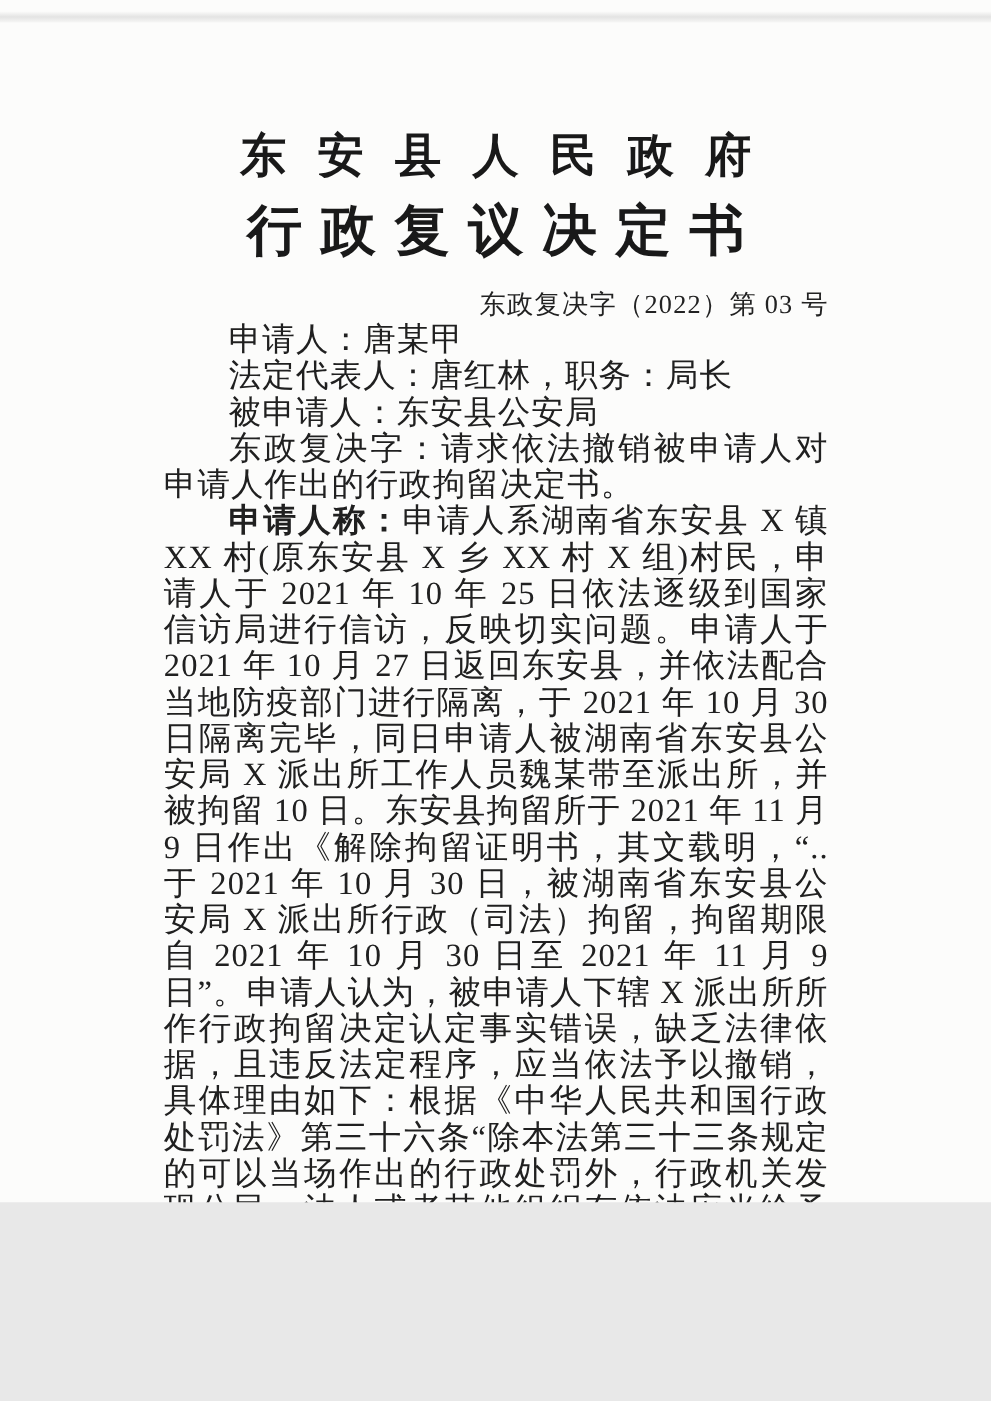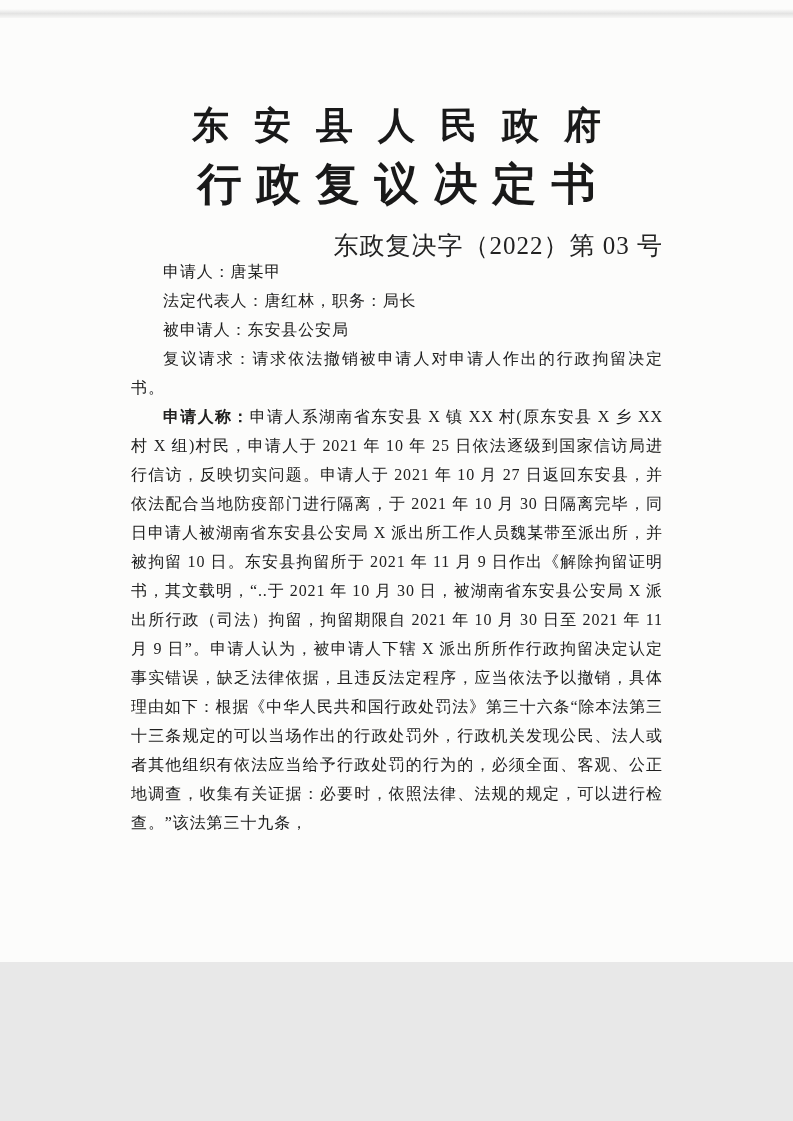--- a/index.html
+++ b/index.html
@@ -57,30 +57,30 @@
   .title-sub .spaced {
     letter-spacing: 15px;
     margin-right: -15px;
   }
   .doc-number {
     position: absolute;
     top: 229px;
     left: 131px;
     width: 532px;
     text-align: right;
-    font-size: 25px;
+    font-size: 21px;
     letter-spacing: 1px;
     color: #222;
   }
   .body-text {
     position: absolute;
     top: 257px;
     left: 131px;
     width: 532px;
-    font-size: 16px;
+    font-size: 26px;
     line-height: 29px;
     letter-spacing: 0.9px;
     text-align: justify;
     color: #202020;
   }
   .body-text p {
     margin: 0;
     text-indent: 2em;
   }
   .lead-bold {
@@ -106,19 +106,19 @@
   <h1 class="title-main"><span class="spaced">东安县人民政府</span></h1>
 
   <h2 class="title-sub"><span class="spaced">行政复议决定书</span></h2>
 
   <div class="doc-number">东政复决字（2022）第 03 号</div>
 
   <div class="body-text">
     <p>申请人：唐某甲</p>
     <p>法定代表人：唐红林，职务：局长</p>
     <p>被申请人：东安县公安局</p>
-    <p>复议请求：请求依法撤销被申请人对申请人作出的行政拘留决定书。</p>
+    <p>东政复决字：请求依法撤销被申请人对申请人作出的行政拘留决定书。</p>
     <p><span class="lead-bold">申请人称：</span><span>申请人系湖南省东安县 X 镇 XX 村(原东安县 X 乡 XX 村 X 组)村民，申请人于 2021 年 10 年 25 日依法逐级到国家信访局进行信访，反映切实问题。申请人于 2021 年 10 月 27 日返回东安县，并依法配合当地防疫部门进行隔离，于 2021 年 10 月 30 日隔离完毕，同日申请人被湖南省东安县公安局 X 派出所工作人员魏某带至派出所，并被拘留 10 日。东安县拘留所于 2021 年 11 月 9 日作出《解除拘留证明书，其文载明，“..于 2021 年 10 月 30 日，被湖南省东安县公安局 X 派出所行政（司法）拘留，拘留期限自 2021 年 10 月 30 日至 2021 年 11 月 9 日”。申请人认为，被申请人下辖 X 派出所所作行政拘留决定认定事实错误，缺乏法律依据，且违反法定程序，应当依法予以撤销，具体理由如下：根据《中华人民共和国行政处罚法》第三十六条“除本法第三十三条规定的可以当场作出的行政处罚外，行政机关发现公民、法人或者其他组织有依法应当给予行政处罚的行为的，必须全面、客观、公正地调查，收集有关证据：必要时，依照法律、法规的规定，可以进行检查。”该法第三十九条，</span></p>
   </div>
 
   <div class="page-number">1</div>
 
 </div>
 
 </body></html>

